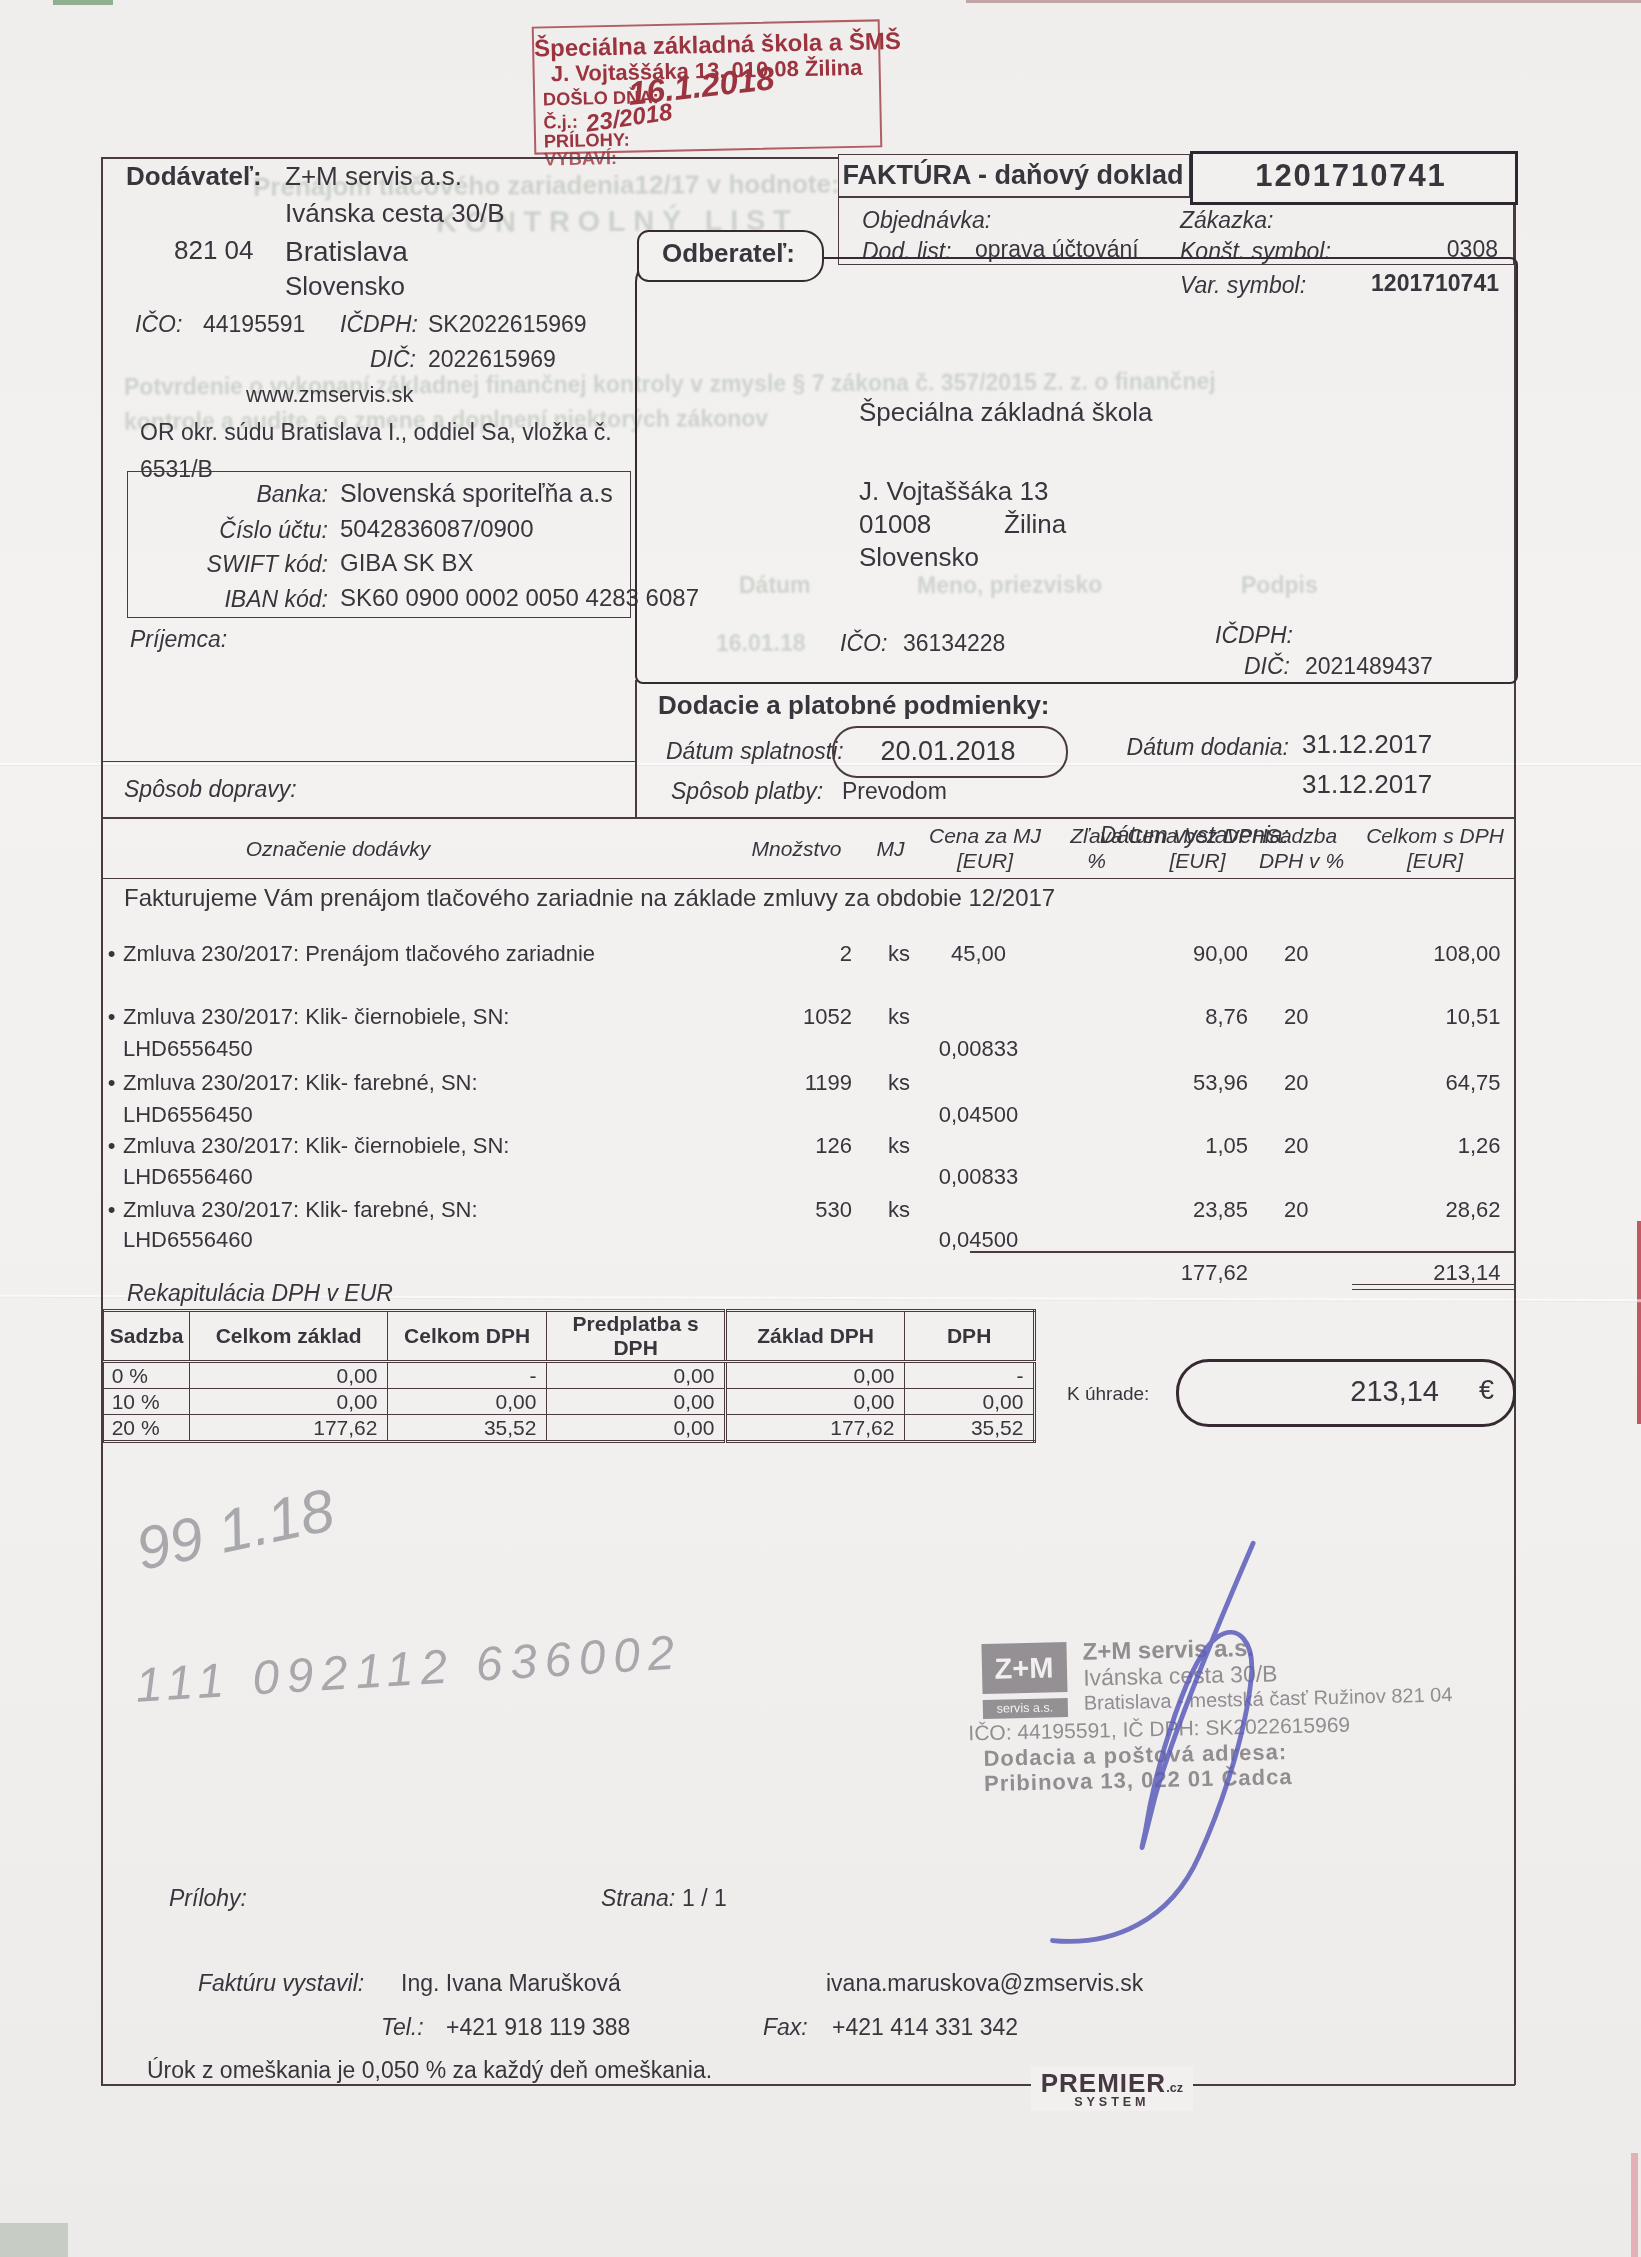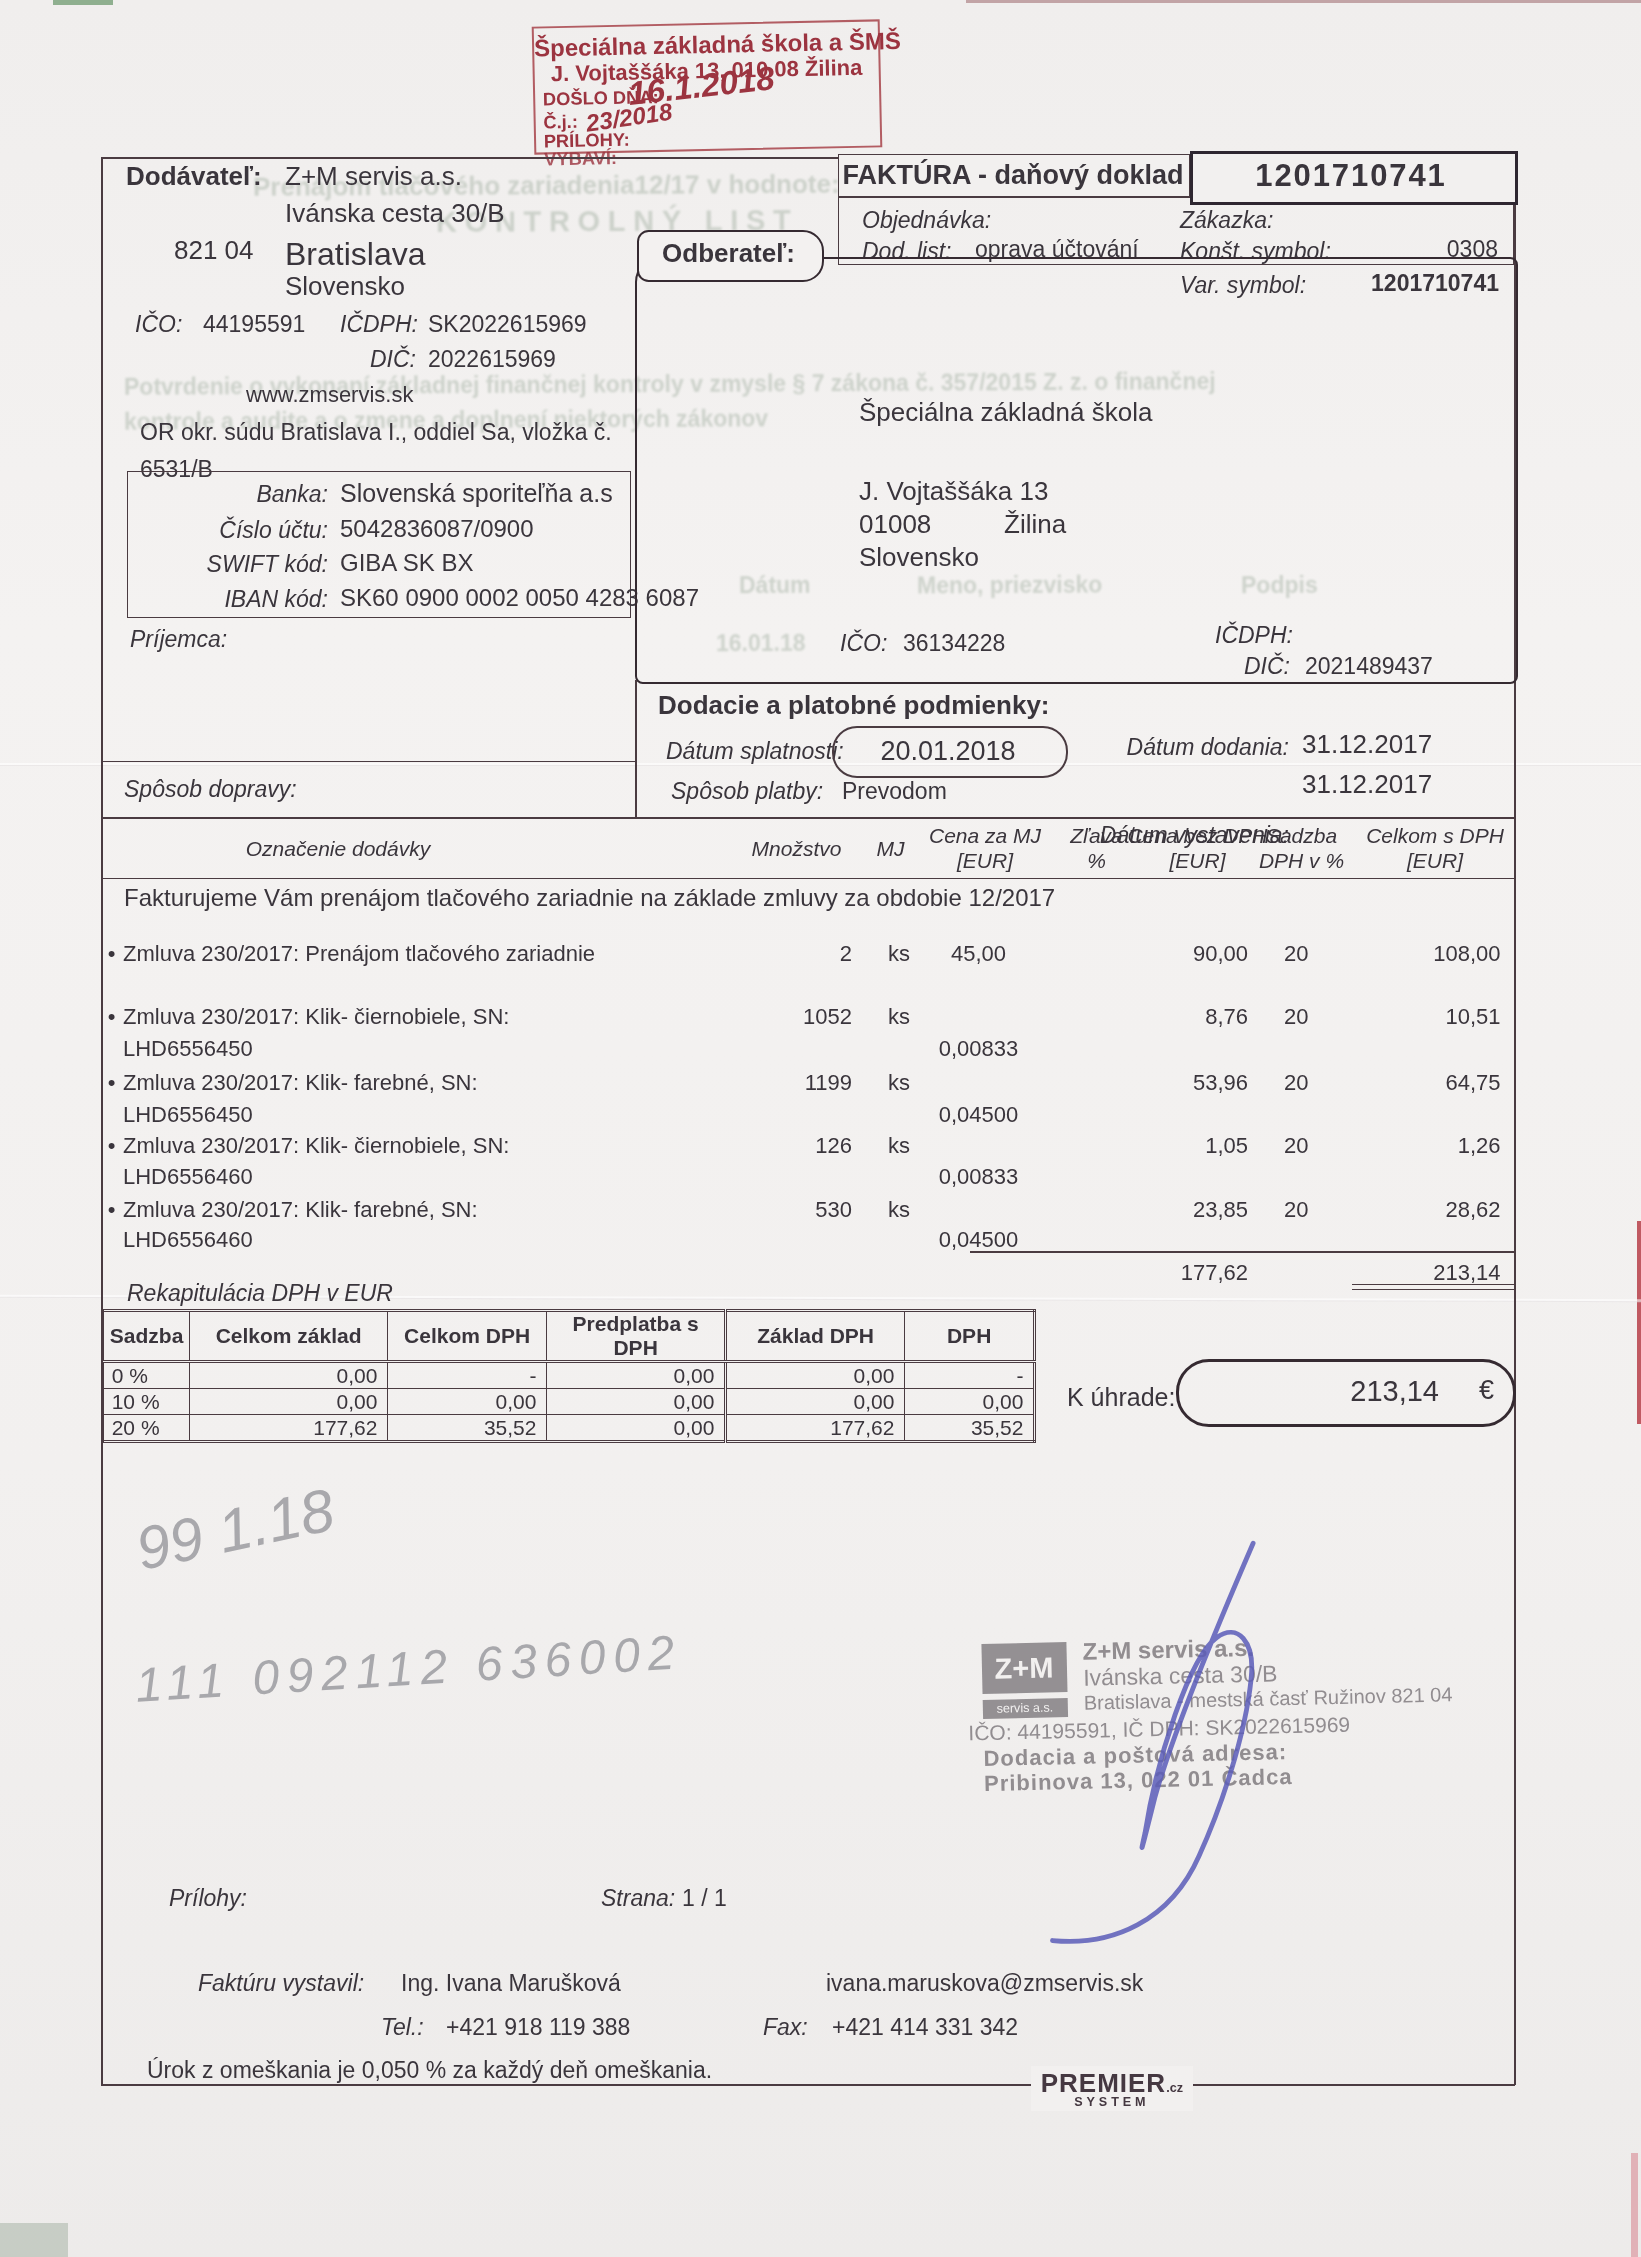--- a/index.html
+++ b/index.html
@@ -80,21 +80,21 @@
 
   <div class="line" style="left:101px;top:157px;width:1414px;height:1.9px;"></div>
   <div class="line" style="left:101px;top:157px;width:1.9px;height:1928px;"></div>
   <div class="line" style="left:1514px;top:157px;width:1.9px;height:1928px;"></div>
   <div class="line" style="left:101px;top:2084px;width:1414px;height:1.9px;"></div>
 
   <div class="t b" style="left:126px;top:162px;font-size:26px;">Dodávateľ:</div>
   <div class="t" style="left:285px;top:162px;font-size:26px;">Z+M servis a.s.</div>
   <div class="t" style="left:285px;top:199px;font-size:26px;">Ivánska cesta 30/B</div>
   <div class="t" style="left:174px;top:236px;font-size:26px;">821 04</div>
-  <div class="t" style="left:285px;top:236px;font-size:32px;">Bratislava</div>
+  <div class="t" style="left:285px;top:236px;font-size:28px;">Bratislava</div>
   <div class="t" style="left:285px;top:272px;font-size:26px;">Slovensko</div>
   <div class="t it" style="left:135px;top:311px;">IČO:</div>
   <div class="t" style="left:203px;top:311px;">44195591</div>
   <div class="t it" style="left:340px;top:311px;">IČDPH:</div>
   <div class="t" style="left:428px;top:311px;">SK2022615969</div>
   <div class="t it r" style="left:319px;top:346px;width:97px;">DIČ:</div>
   <div class="t" style="left:428px;top:346px;">2022615969</div>
   <div class="t" style="left:246px;top:382px;font-size:22px;">www.zmservis.sk</div>
   <div class="t" style="left:140px;top:419px;">OR okr. súdu Bratislava I., oddiel Sa, vložka č.</div>
   <div class="t" style="left:140px;top:456px;">6531/B</div>
@@ -293,21 +293,21 @@
       <td class="rate">20 %</td>
       <td>177,62</td>
       <td>35,52</td>
       <td>0,00</td>
       <td class="grp">177,62</td>
       <td>35,52</td>
     </tr>
   </tbody>
     </table>
 
-  <div class="t" style="left:1067px;top:1383px;font-size:25px;">K úhrade:</div>
+  <div class="t" style="left:1067px;top:1383px;font-size:19px;">K úhrade:</div>
   <div class="box" style="left:1176px;top:1359px;width:334px;height:62px;border-width:3.9px;border-color:#352a31;border-radius:33px;"></div>
   <div class="t r" style="left:1207px;top:1375px;width:232px;font-size:29px;">213,14</div>
   <div class="t" style="left:1479px;top:1375px;font-size:27px;">€</div>
 
   <div class="pencil" style="left:135px;top:1495px;font-size:60px;transform:rotate(-12deg);">99 1.18</div>
   <div class="pencil" style="left:135px;top:1641px;font-size:48px;letter-spacing:7.7px;transform:rotate(-3.5deg);">111  092112  636002</div>
 
   <div class="gstamp">
     <div style="position:absolute;left:14.5px;top:11.6px;width:85px;height:50px;background:rgba(122,118,122,.85);color:#f3f1f0;font-weight:bold;font-size:29px;text-align:center;line-height:50px;">Z+M</div>
     <div style="position:absolute;left:14.5px;top:68px;width:85px;height:19.3px;background:rgba(122,118,122,.85);color:#f3f1f0;font-size:12.6px;text-align:center;line-height:19.3px;">servis a.s.</div>

